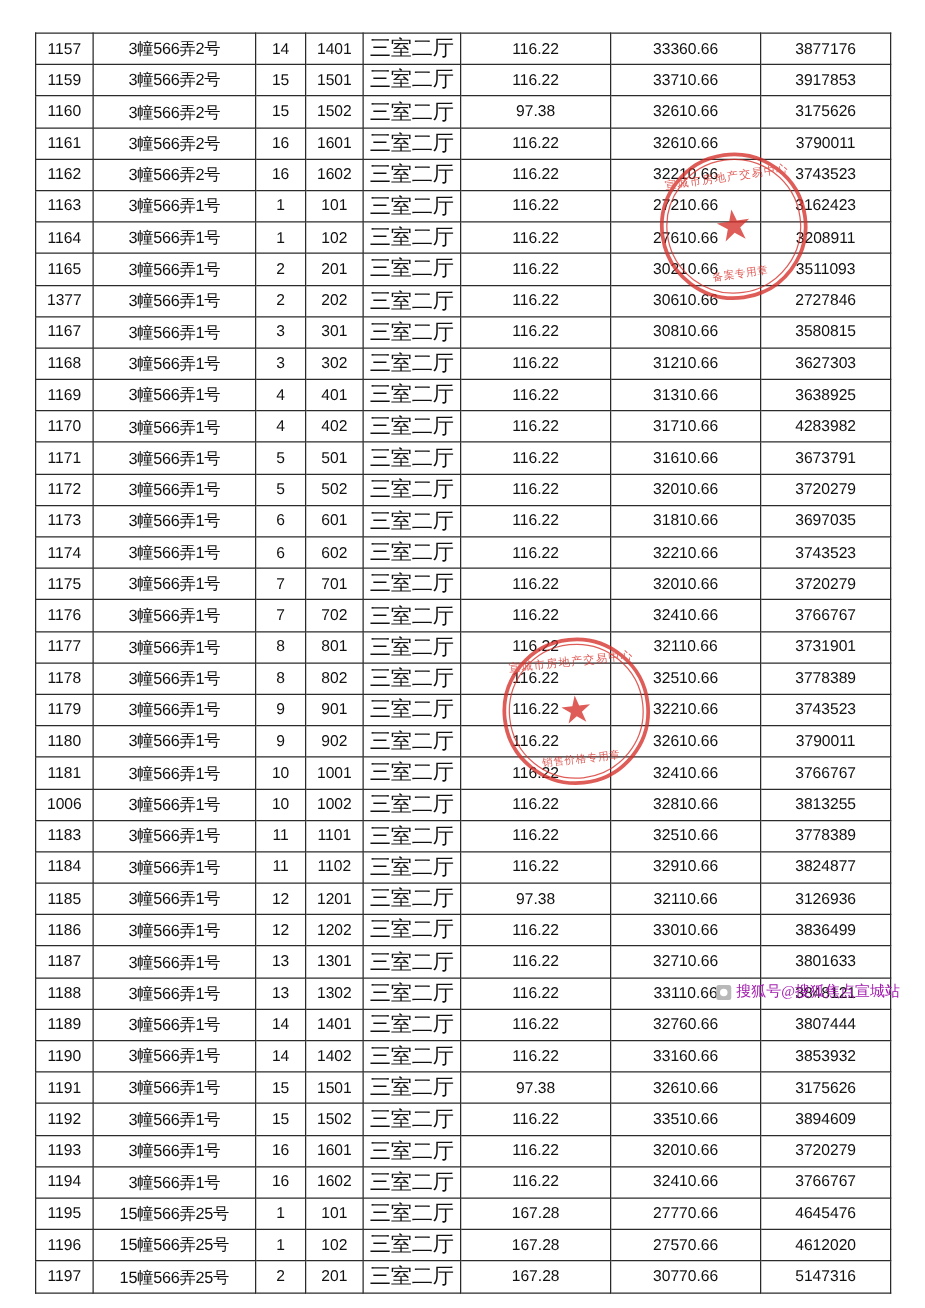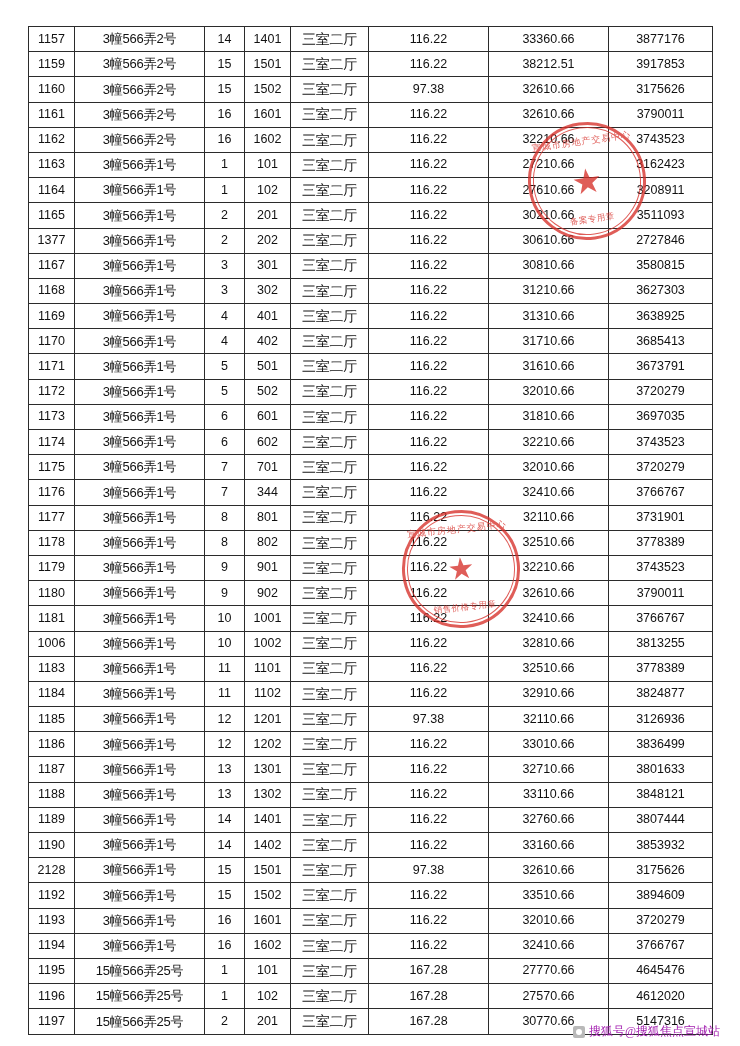--- a/index.html
+++ b/index.html
@@ -10,21 +10,21 @@
   body {
     width: 740px;
     height: 1046px;
     font-family: "Liberation Sans", "DejaVu Sans", sans-serif;
     position: relative;
     overflow: hidden;
   }
   .page {
     position: relative;
     width: 740px;
-    height: 1046px;
+    height: 808px;
     box-sizing: border-box;
     padding: 26px 28px 0 28px;
   }
   table.price-table {
     border-collapse: collapse;
     width: 684px;
     table-layout: fixed;
     font-size: 12.5px;
     color: #111;
   }
@@ -42,21 +42,21 @@
   col.c-idx    { width: 46px; }
   col.c-bldg   { width: 130px; }
   col.c-floor  { width: 40px; }
   col.c-room   { width: 46px; }
   col.c-type   { width: 78px; }
   col.c-area   { width: 120px; }
   col.c-unit   { width: 120px; }
   col.c-total  { width: 104px; }
 
   td.cell-bldg { font-size: 13px; letter-spacing: -0.2px; }
-  td.cell-type { font-size: 14px; letter-spacing: -0.2px; }
+  td.cell-type { font-size: 17px; letter-spacing: -0.2px; }
 
   
   .stamp {
     position: absolute;
     border-radius: 50%;
     pointer-events: none;
     opacity: 0.78;
   }
   .stamp .ring {
     position: absolute;
@@ -164,21 +164,21 @@
           <td class="cell-unit">33360.66</td>
           <td class="cell-total">3877176</td>
         </tr>
         <tr>
           <td class="cell-idx">1159</td>
           <td class="cell-bldg">3幢566弄2号</td>
           <td class="cell-floor">15</td>
           <td class="cell-room">1501</td>
           <td class="cell-type">三室二厅</td>
           <td class="cell-area">116.22</td>
-          <td class="cell-unit">38212.51</td>
+          <td class="cell-unit">33710.66</td>
           <td class="cell-total">3917853</td>
         </tr>
         <tr>
           <td class="cell-idx">1160</td>
           <td class="cell-bldg">3幢566弄2号</td>
           <td class="cell-floor">15</td>
           <td class="cell-room">1502</td>
           <td class="cell-type">三室二厅</td>
           <td class="cell-area">97.38</td>
           <td class="cell-unit">32610.66</td>
@@ -275,21 +275,21 @@
           <td class="cell-total">3638925</td>
         </tr>
         <tr>
           <td class="cell-idx">1170</td>
           <td class="cell-bldg">3幢566弄1号</td>
           <td class="cell-floor">4</td>
           <td class="cell-room">402</td>
           <td class="cell-type">三室二厅</td>
           <td class="cell-area">116.22</td>
           <td class="cell-unit">31710.66</td>
-          <td class="cell-total">3685413</td>
+          <td class="cell-total">4283982</td>
         </tr>
         <tr>
           <td class="cell-idx">1171</td>
           <td class="cell-bldg">3幢566弄1号</td>
           <td class="cell-floor">5</td>
           <td class="cell-room">501</td>
           <td class="cell-type">三室二厅</td>
           <td class="cell-area">116.22</td>
           <td class="cell-unit">31610.66</td>
           <td class="cell-total">3673791</td>
@@ -331,21 +331,21 @@
           <td class="cell-room">701</td>
           <td class="cell-type">三室二厅</td>
           <td class="cell-area">116.22</td>
           <td class="cell-unit">32010.66</td>
           <td class="cell-total">3720279</td>
         </tr>
         <tr>
           <td class="cell-idx">1176</td>
           <td class="cell-bldg">3幢566弄1号</td>
           <td class="cell-floor">7</td>
-          <td class="cell-room">344</td>
+          <td class="cell-room">702</td>
           <td class="cell-type">三室二厅</td>
           <td class="cell-area">116.22</td>
           <td class="cell-unit">32410.66</td>
           <td class="cell-total">3766767</td>
         </tr>
         <tr>
           <td class="cell-idx">1177</td>
           <td class="cell-bldg">3幢566弄1号</td>
           <td class="cell-floor">8</td>
           <td class="cell-room">801</td>
@@ -478,21 +478,21 @@
           <td class="cell-idx">1190</td>
           <td class="cell-bldg">3幢566弄1号</td>
           <td class="cell-floor">14</td>
           <td class="cell-room">1402</td>
           <td class="cell-type">三室二厅</td>
           <td class="cell-area">116.22</td>
           <td class="cell-unit">33160.66</td>
           <td class="cell-total">3853932</td>
         </tr>
         <tr>
-          <td class="cell-idx">2128</td>
+          <td class="cell-idx">1191</td>
           <td class="cell-bldg">3幢566弄1号</td>
           <td class="cell-floor">15</td>
           <td class="cell-room">1501</td>
           <td class="cell-type">三室二厅</td>
           <td class="cell-area">97.38</td>
           <td class="cell-unit">32610.66</td>
           <td class="cell-total">3175626</td>
         </tr>
         <tr>
           <td class="cell-idx">1192</td>

